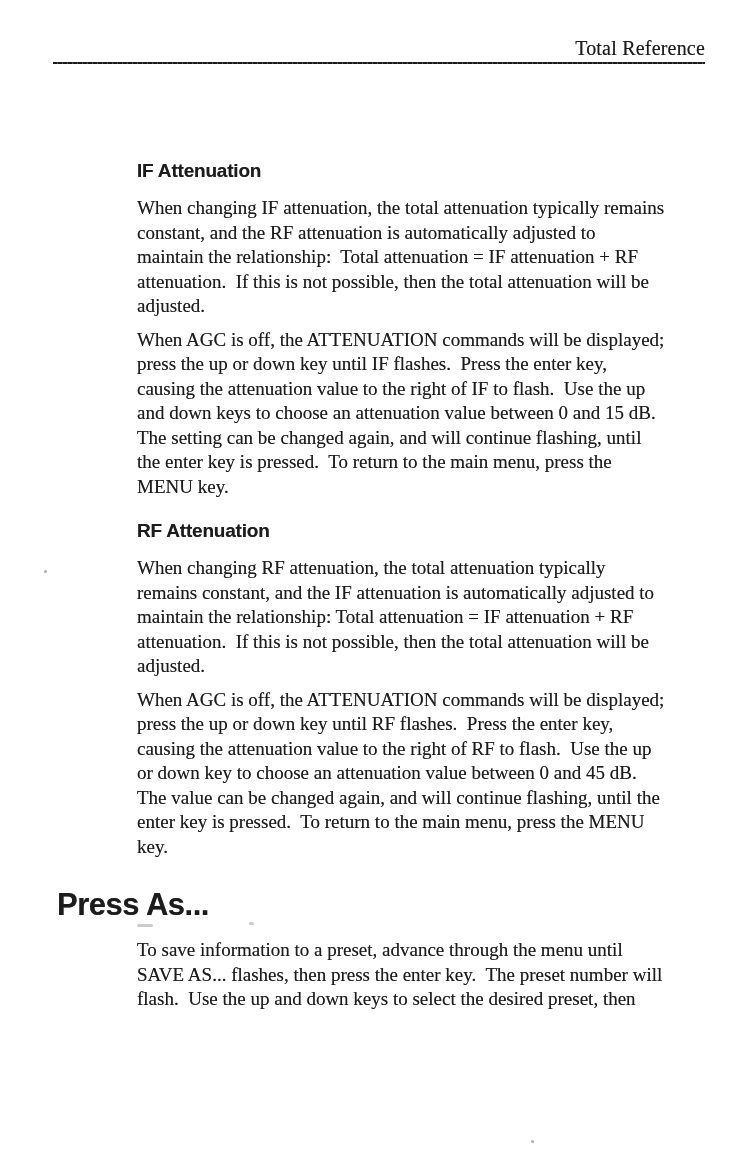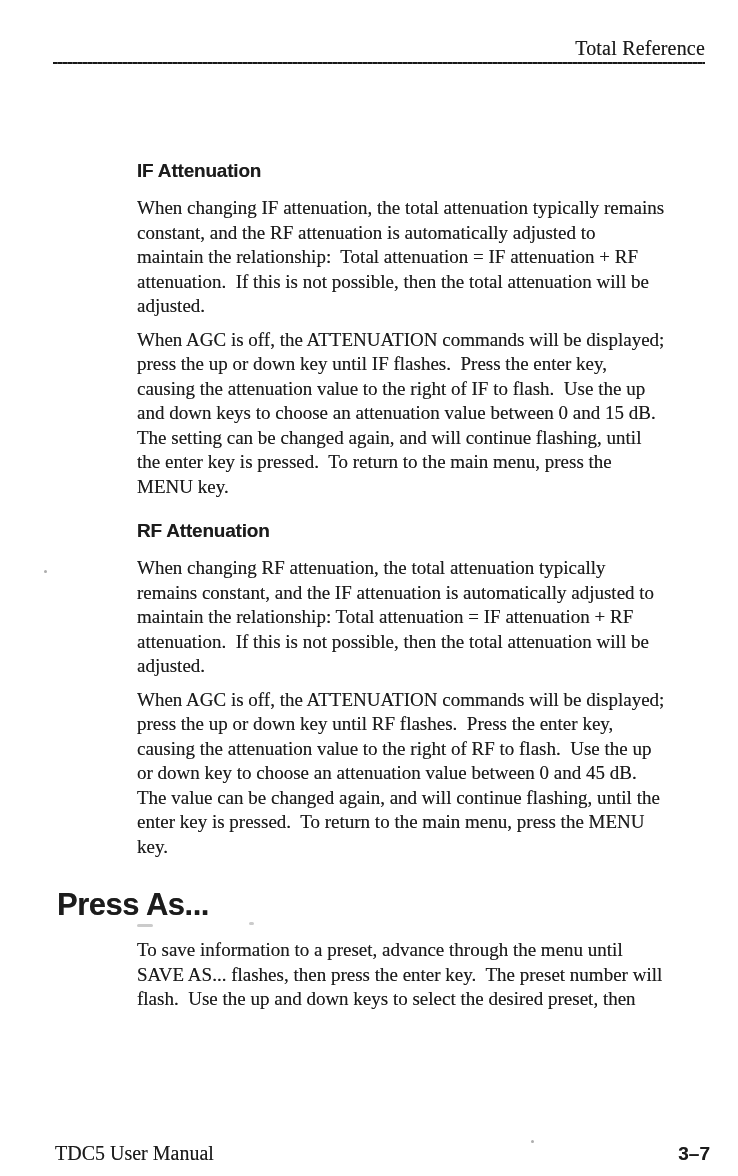--- a/index.html
+++ b/index.html
@@ -136,23 +136,19 @@
 
     <div>
       <h2 class="major-heading">Press As...</h2>
       <p class="body-para">To save information to a preset, advance through the menu until
 SAVE AS... flashes, then press the enter key.  The preset number will
 flash.  Use the up and down keys to select the desired preset, then</p>
     </div>
 
   </div>
 
-  <div class="page-footer">
-    <span class="footer-left">TDC5 User Manual</span>
-    <span class="footer-right">3–7</span>
-  </div>
 
   <span class="speck speck-1"></span>
   <span class="speck speck-2"></span>
   <span class="speck speck-3"></span>
   <span class="speck speck-4"></span>
 
 </div>
 
 </body></html>

